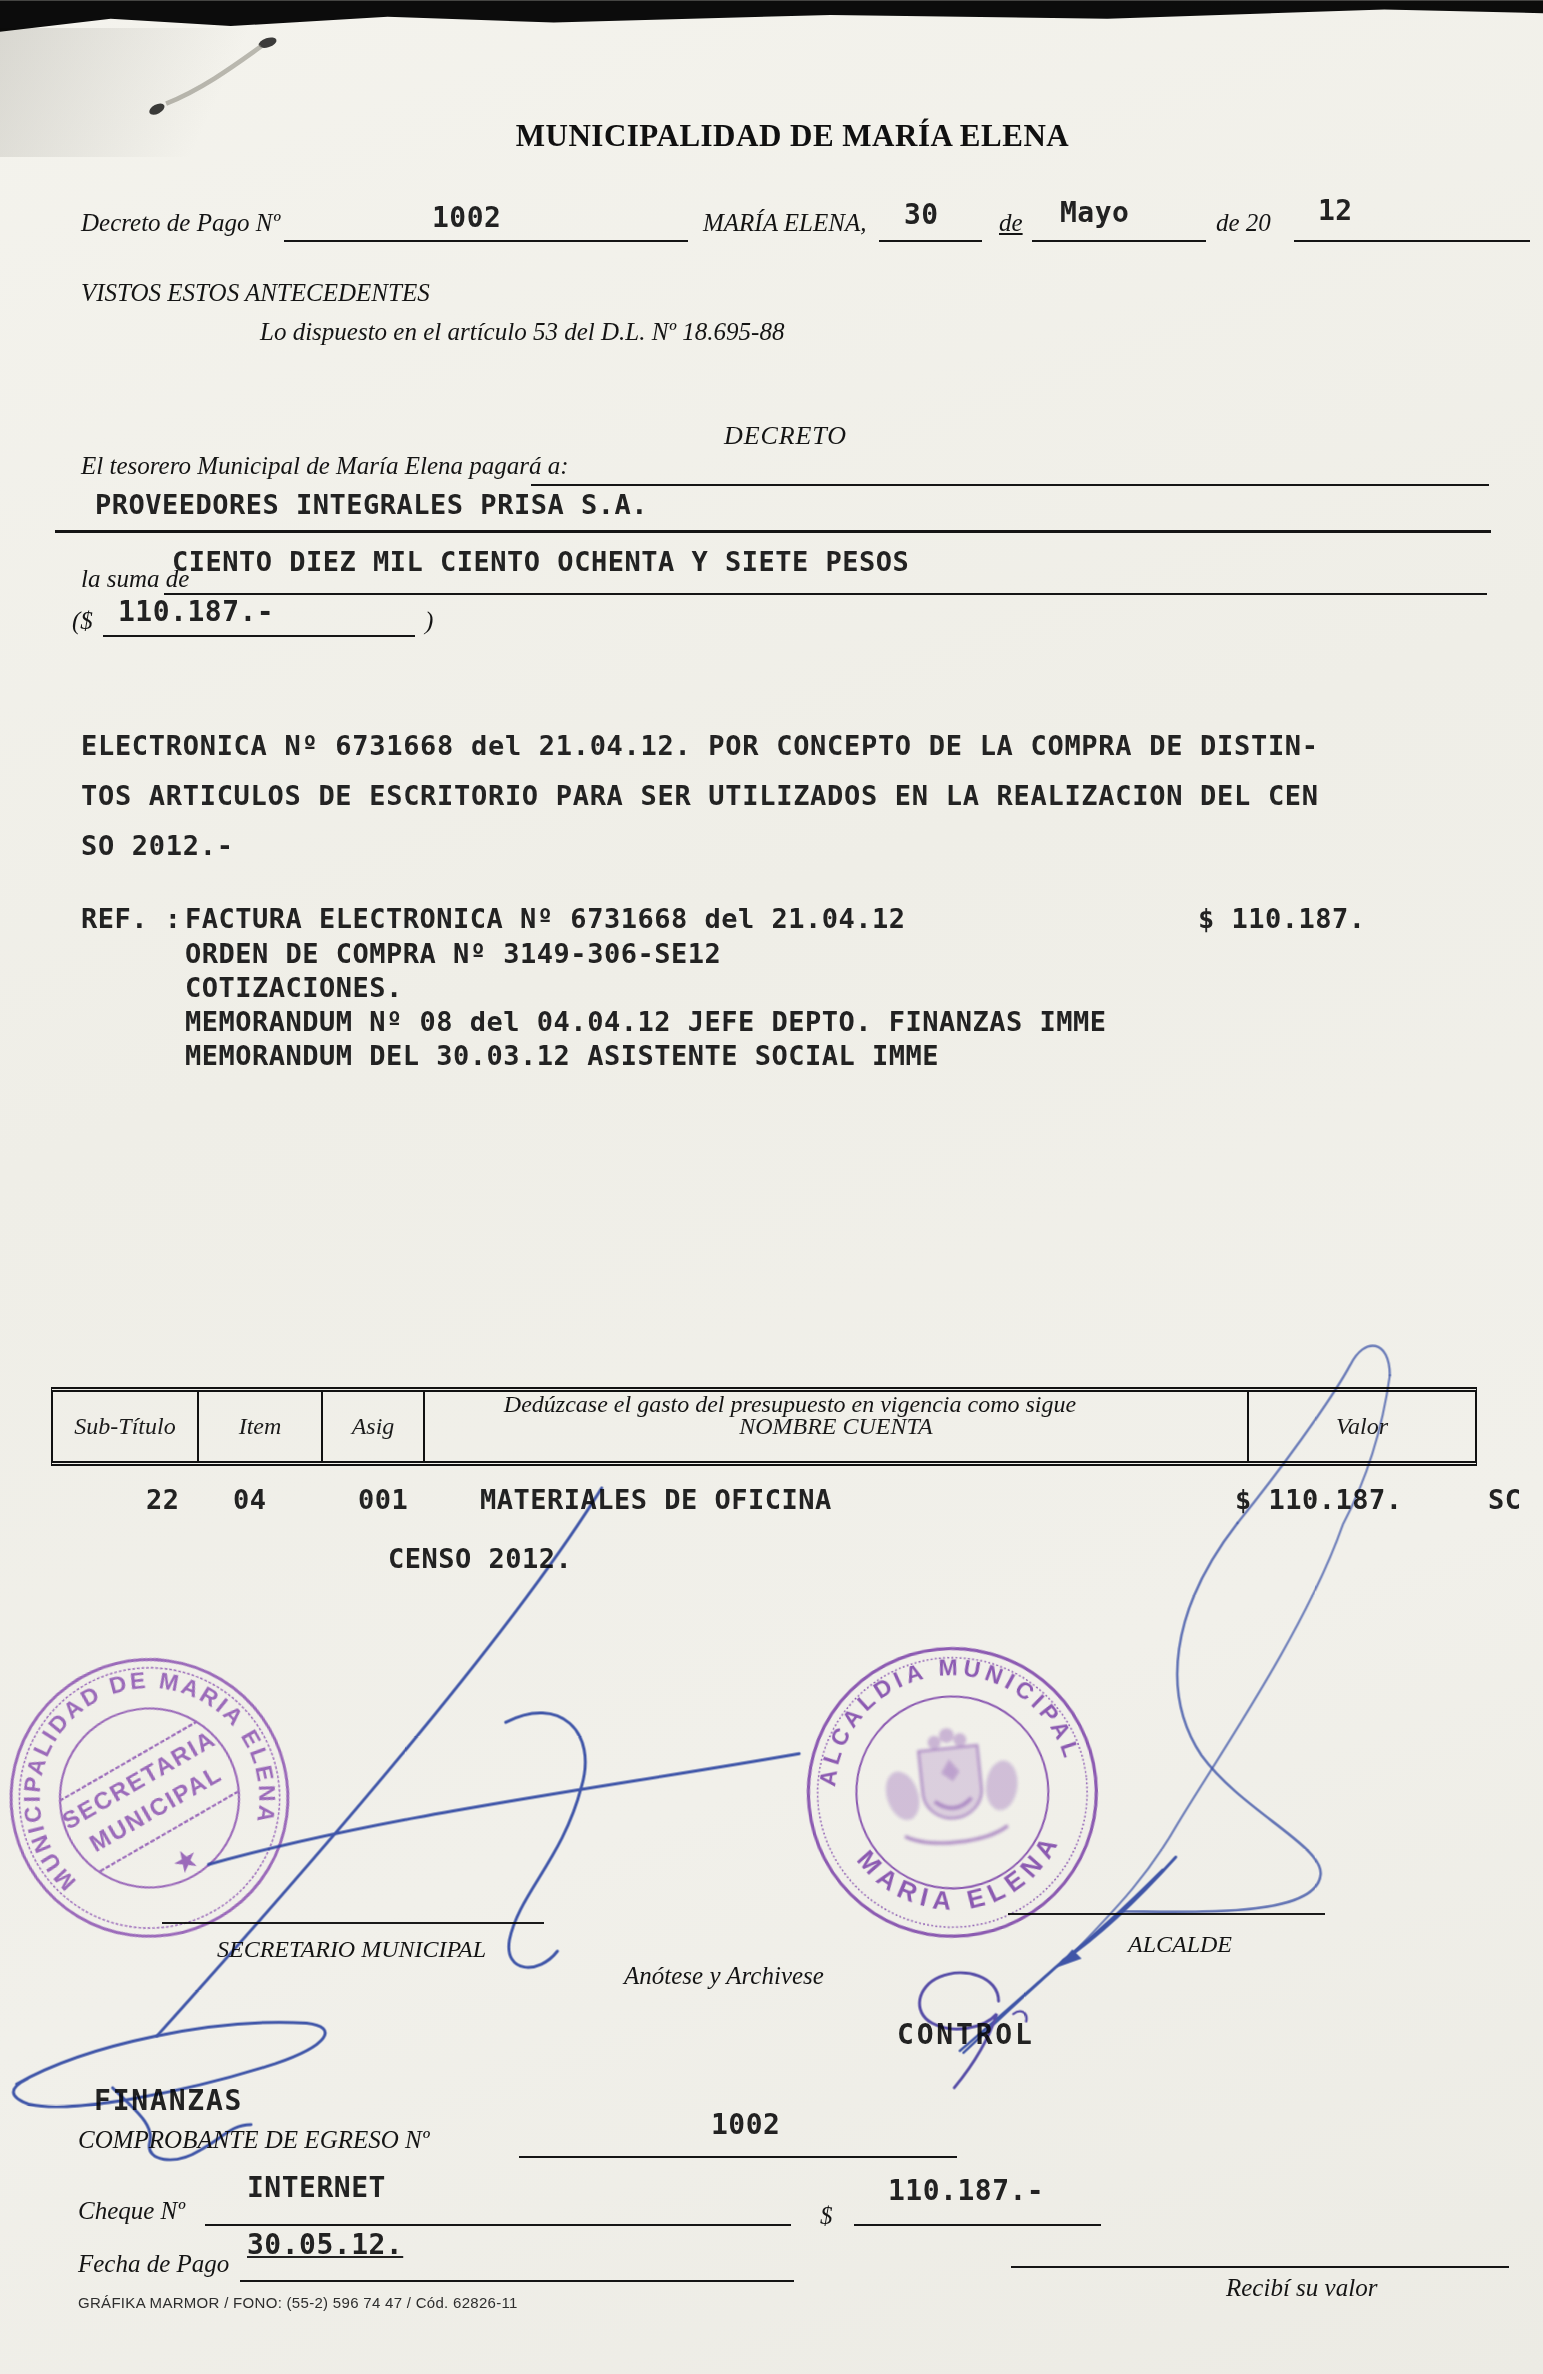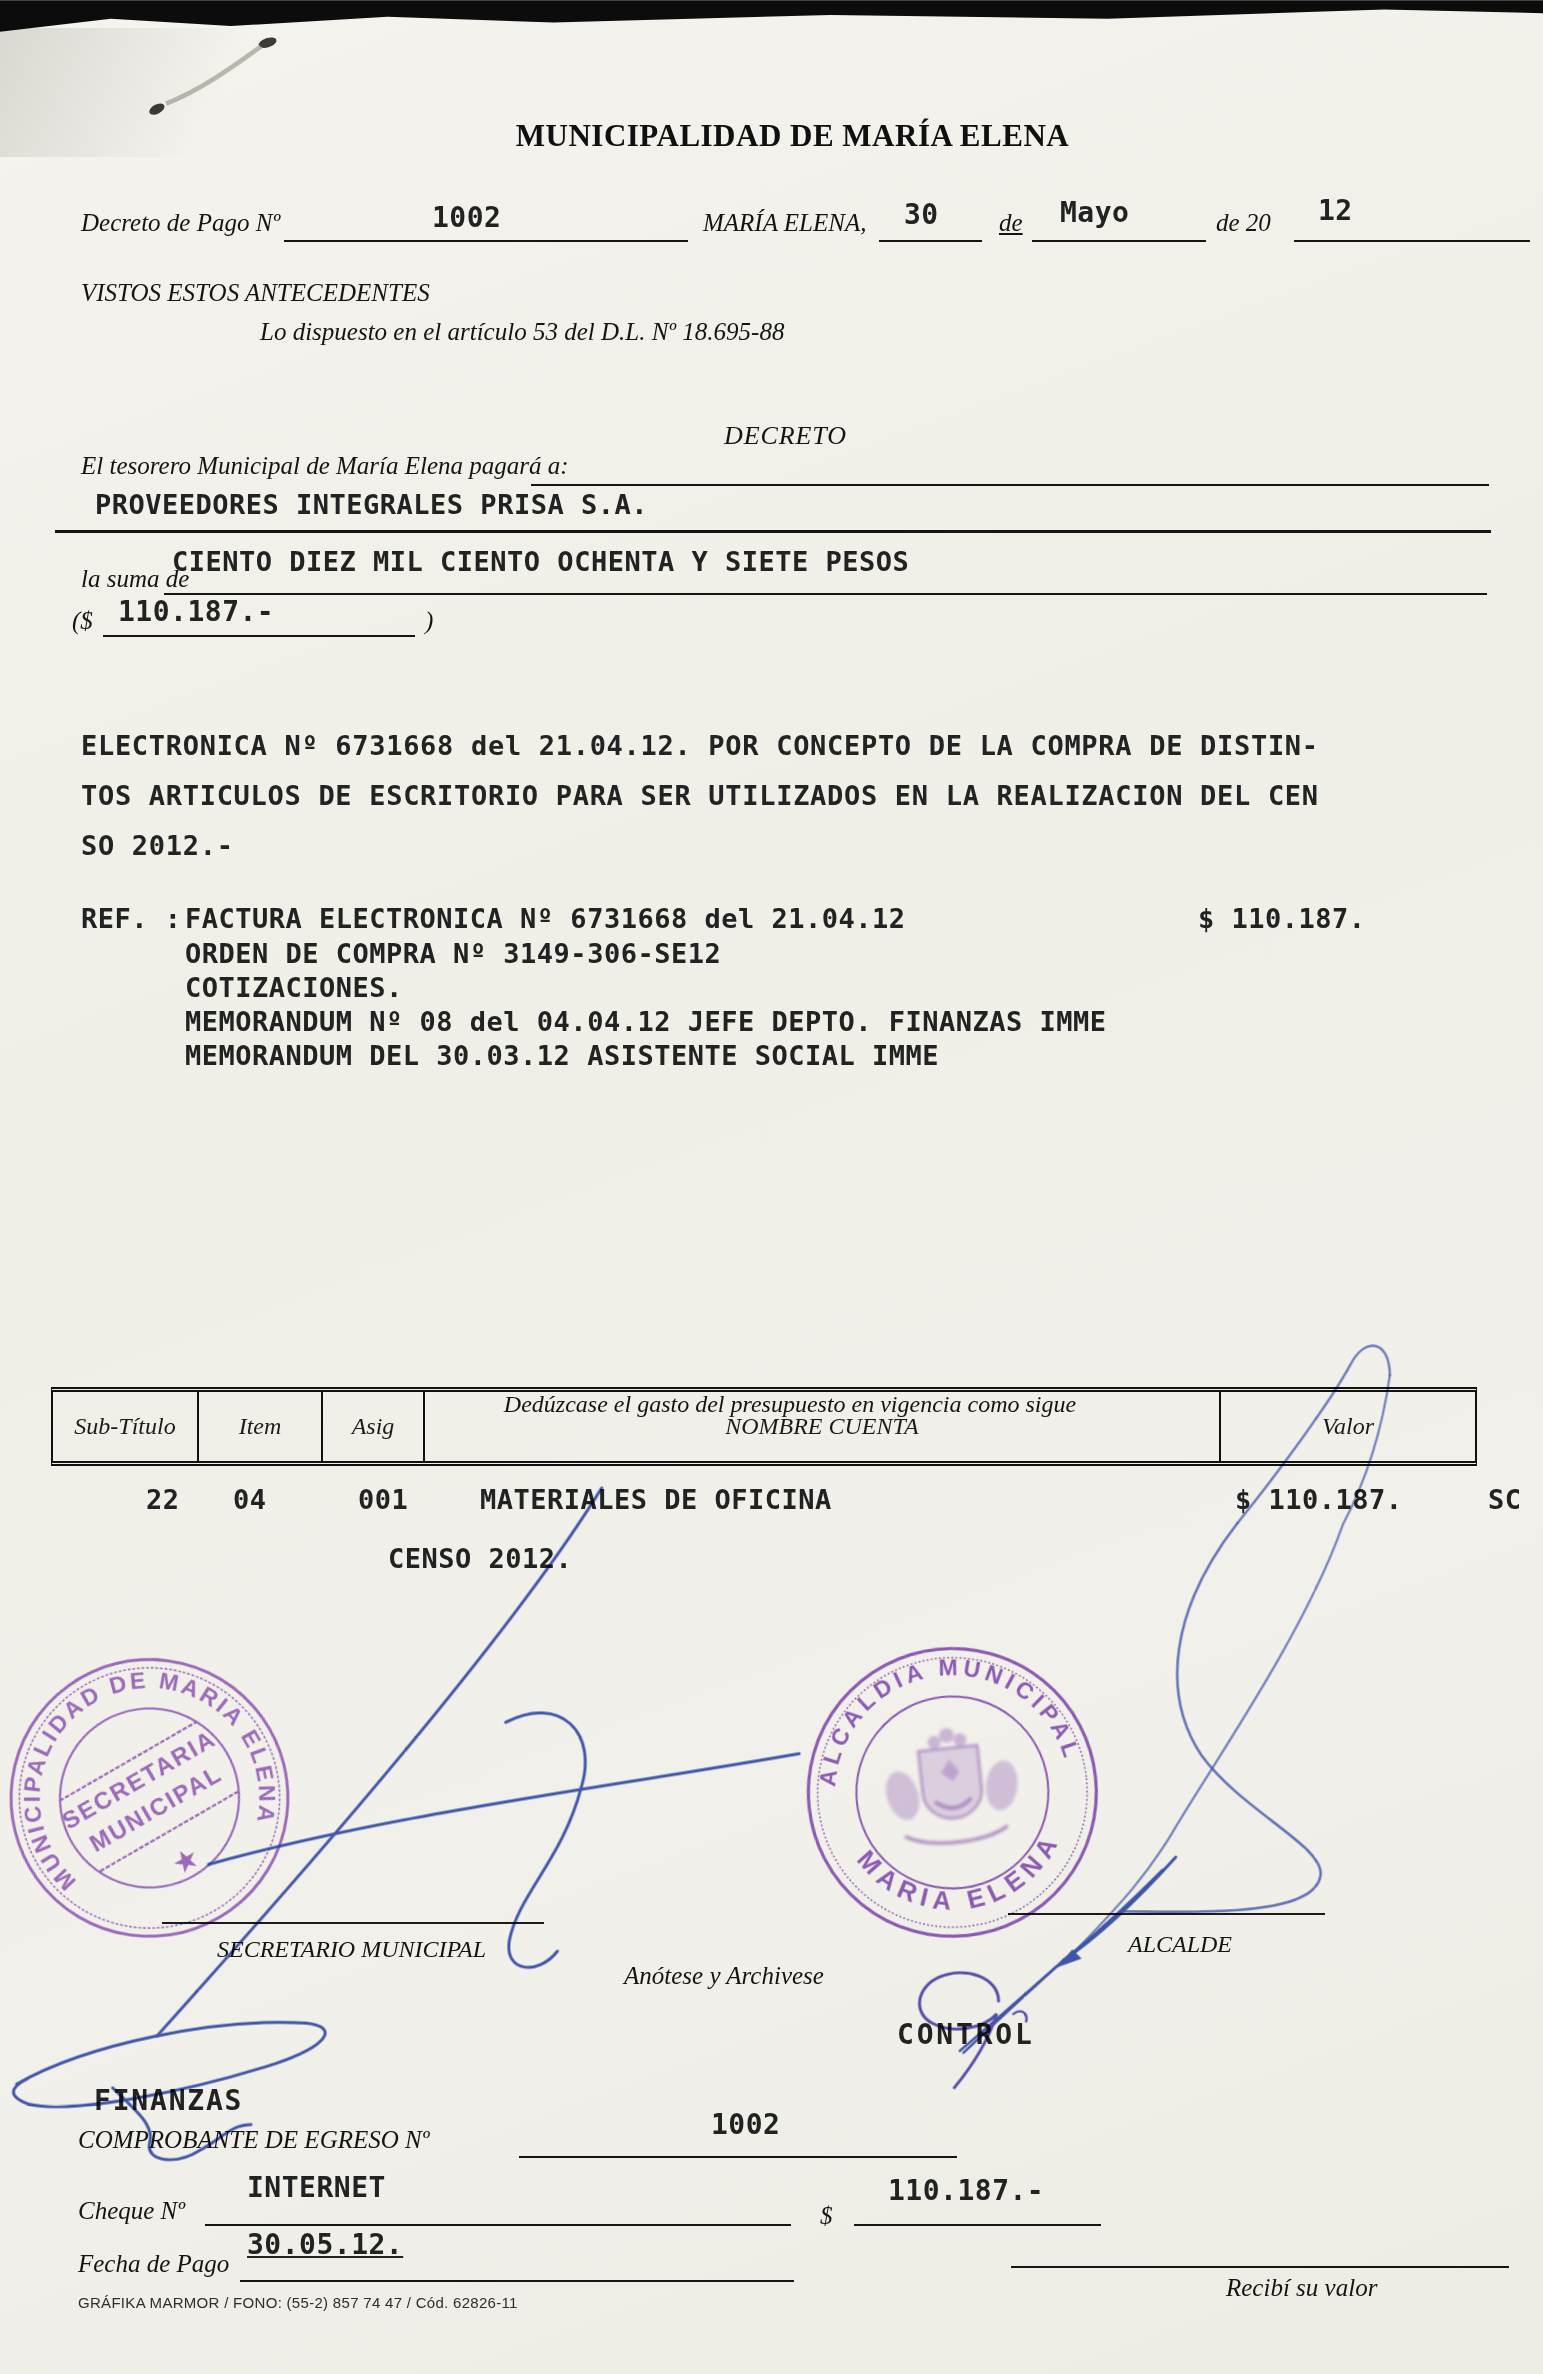--- a/index.html
+++ b/index.html
@@ -73,21 +73,21 @@
   <div class="abs mono" style="left:185px;top:972px;">COTIZACIONES.</div>
   <div class="abs mono" style="left:185px;top:1006px;">MEMORANDUM Nº 08 del 04.04.12 JEFE DEPTO. FINANZAS IMME</div>
   <div class="abs mono" style="left:185px;top:1040px;">MEMORANDUM DEL 30.03.12 ASISTENTE SOCIAL IMME</div>
 
   <div class="abs ser center" style="top:1347px;font-size:24px;text-indent:37px;">Dedúzcase el gasto del presupuesto en vigencia como sigue</div>
   <div id="hdrtbl">
     <div class="cell" style="width:146px;">Sub-Título</div>
     <div class="cell" style="width:124px;">Item</div>
     <div class="cell" style="width:102px;">Asig</div>
     <div class="cell" style="flex:1;">NOMBRE CUENTA</div>
-    <div class="cell" style="width:254px;">Valor</div>
+    <div class="cell" style="width:226px;">Valor</div>
   </div>
   <div class="abs mono" style="left:146px;top:1484px;">22</div>
   <div class="abs mono" style="left:233px;top:1484px;">04</div>
   <div class="abs mono" style="left:358px;top:1484px;">001</div>
   <div class="abs mono" style="left:480px;top:1484px;">MATERIALES DE OFICINA</div>
   <div class="abs mono" style="left:1235px;top:1484px;">$ 110.187.</div>
   <div class="abs mono" style="left:1488px;top:1484px;">SC</div>
   <div class="abs mono" style="left:388px;top:1543px;">CENSO 2012.</div>
 
   <div class="ul2" style="left:162px;top:1922px;width:382px;border-bottom-width:2.8px;"></div>
@@ -103,21 +103,21 @@
   <div class="ul" style="left:519px;top:2156px;width:438px;"></div>
   <div class="abs ser" style="left:78px;top:2197px;">Cheque Nº</div>
   <div class="abs mono" style="left:247px;top:2171px;font-size:28px;">INTERNET</div>
   <div class="ul" style="left:205px;top:2224px;width:586px;"></div>
   <div class="abs ser" style="left:820px;top:2202px;">$</div>
   <div class="abs mono" style="left:888px;top:2174px;font-size:28px;">110.187.-</div>
   <div class="ul" style="left:854px;top:2224px;width:247px;"></div>
   <div class="abs ser" style="left:78px;top:2250px;">Fecha de Pago</div>
   <div class="abs mono" style="left:247px;top:2228px;font-size:28px;text-decoration:underline;">30.05.12.</div>
   <div class="ul" style="left:240px;top:2280px;width:554px;"></div>
-  <div class="abs printer" style="left:78px;top:2294px;">GRÁFIKA MARMOR  / FONO: (55-2) 857 74 47 / Cód. 62826-11</div>
+  <div class="abs printer" style="left:78px;top:2294px;">GRÁFIKA MARMOR  / FONO: (55-2) 596 74 47 / Cód. 62826-11</div>
   <div class="ul" style="left:1011px;top:2266px;width:498px;"></div>
   <div class="abs ser" style="left:1226px;top:2274px;">Recibí su valor</div>
 
   <svg class="overlay" width="1543" height="2375" viewBox="0 0 1672 2573">
     <defs>
       <filter id="sblur" x="-20%" y="-20%" width="140%" height="140%">
           <feGaussianBlur stdDeviation="0.7"></feGaussianBlur>
         </filter>
       <filter id="eblur" x="-40%" y="-40%" width="180%" height="180%">
           <feGaussianBlur stdDeviation="1.5"></feGaussianBlur>

